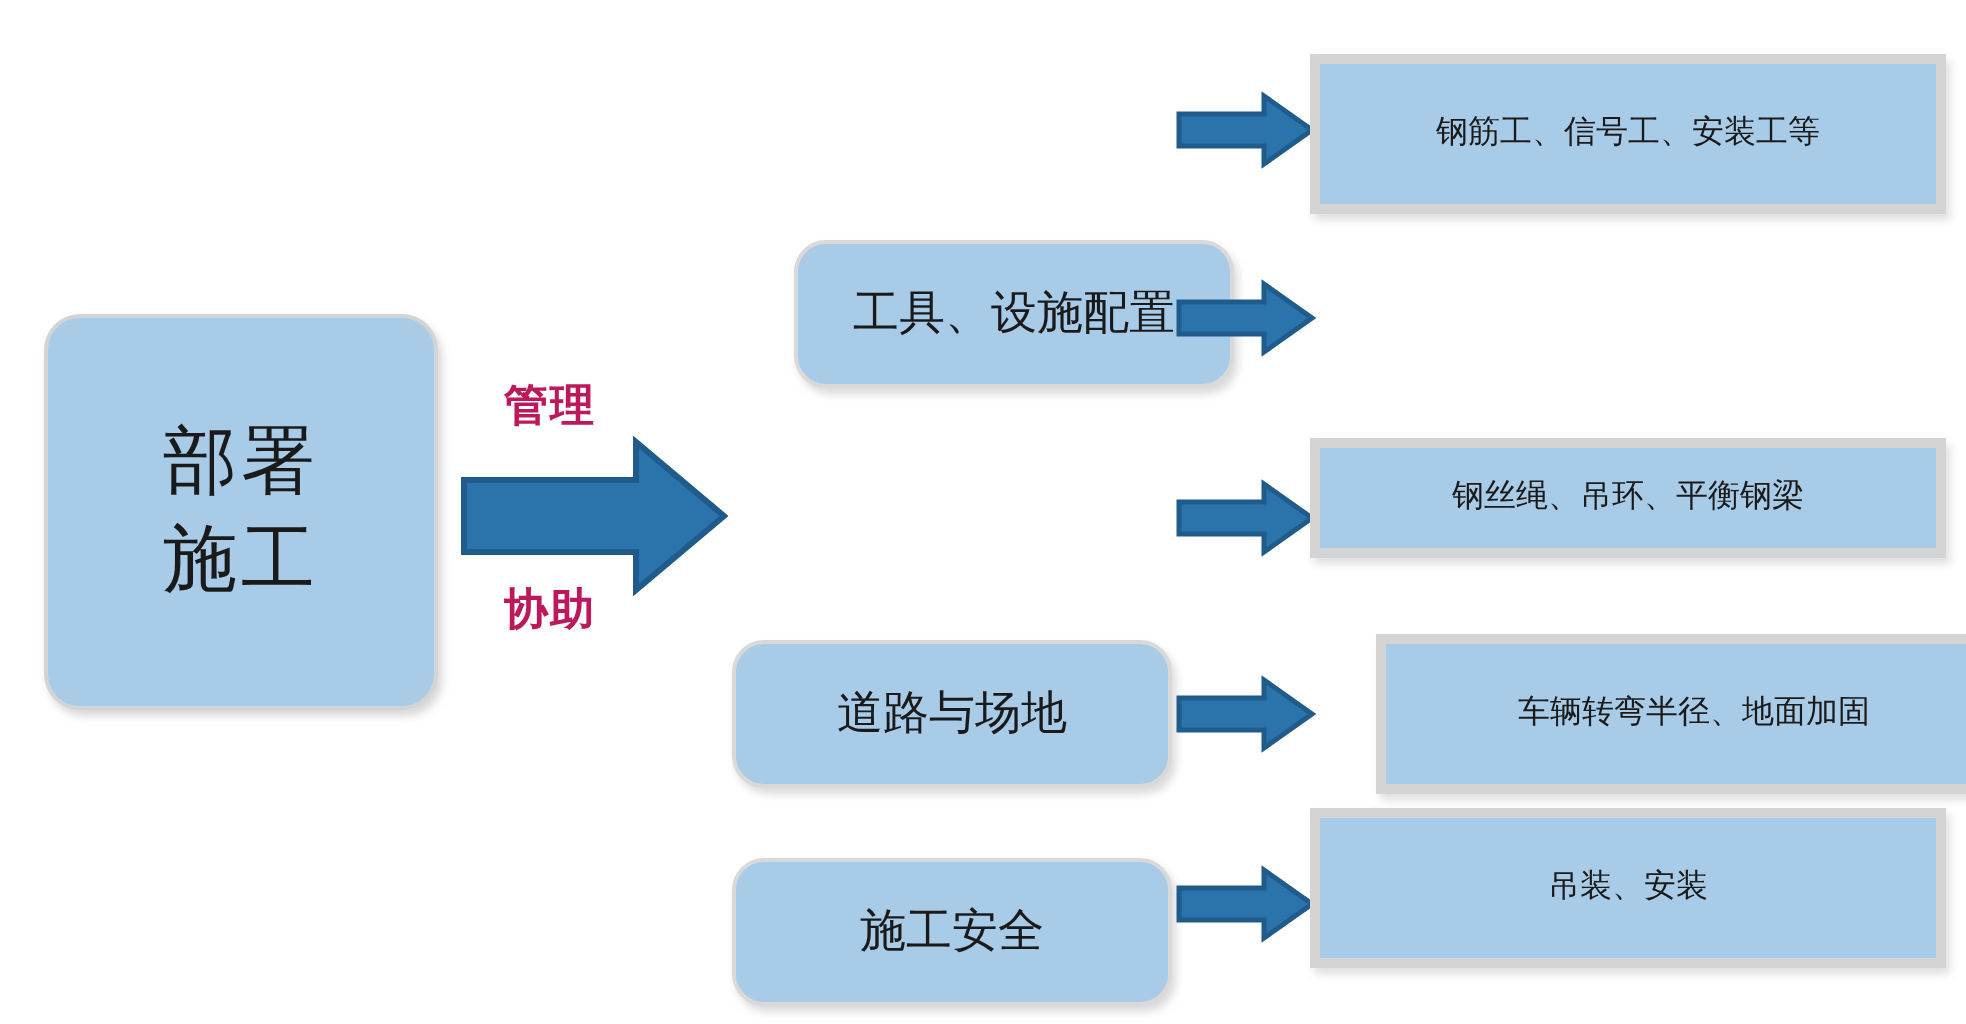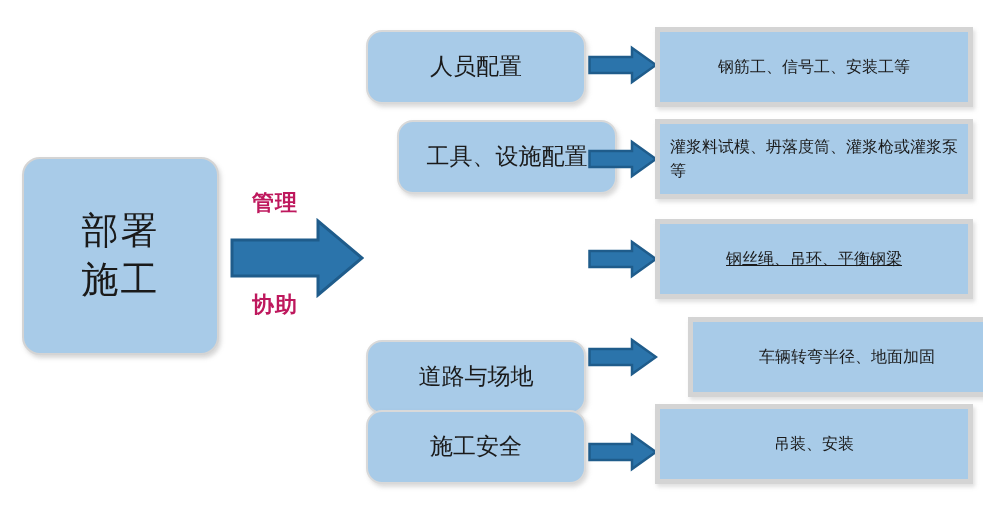--- a/index.html
+++ b/index.html
@@ -124,58 +124,52 @@
     <span class="root-line">施工</span>
   </div>
 
   <svg class="big-arrow" viewBox="0 0 134 80">
     <polygon points="2,22 88,22 88,3 132,40 88,77 88,58 2,58" fill="#2b74ab" stroke="#1f5c8b" stroke-width="3" stroke-linejoin="miter"></polygon>
   </svg>
 
   <div class="edge-label top">管理</div>
   <div class="edge-label bot">协助</div>
 
-  <div class="mid-box" style="top:30px;height:74px;">
-    <span>人员配置</span>
-  </div>
   <svg class="small-arrow" style="top:45px;" viewBox="0 0 70 40">
     <polygon points="1.5,12 44,12 44,3 68,20 44,37 44,28 1.5,28" fill="#2b74ab" stroke="#1f5c8b" stroke-width="2.5" stroke-linejoin="miter"></polygon>
   </svg>
   <div class="right-box" style="top:27px;height:80px;">
     <span>钢筋工、信号工、安装工等</span>
   </div>
 
   <div class="mid-box" style="top:120px;height:74px;margin-left:31px;">
     <span>工具、设施配置</span>
   </div>
   <svg class="small-arrow" style="top:139px;" viewBox="0 0 70 40">
     <polygon points="1.5,12 44,12 44,3 68,20 44,37 44,28 1.5,28" fill="#2b74ab" stroke="#1f5c8b" stroke-width="2.5" stroke-linejoin="miter"></polygon>
   </svg>
-  <div class="right-box" style="top:119px;height:80px;">
-    <span>灌浆料试模、坍落度筒、灌浆枪或灌浆泵等</span>
-  </div>
 
   <svg class="small-arrow" style="top:239px;" viewBox="0 0 70 40">
     <polygon points="1.5,12 44,12 44,3 68,20 44,37 44,28 1.5,28" fill="#2b74ab" stroke="#1f5c8b" stroke-width="2.5" stroke-linejoin="miter"></polygon>
   </svg>
-  <div class="right-box" style="top:219px;height:80px;text-decoration:underline;">
+  <div class="right-box" style="top:219px;height:60px;">
     <span>钢丝绳、吊环、平衡钢梁</span>
   </div>
 
-  <div class="mid-box" style="top:320px;height:74px;margin-top:20px;">
+  <div class="mid-box" style="top:320px;height:74px;">
     <span>道路与场地</span>
   </div>
   <svg class="small-arrow" style="top:337px;" viewBox="0 0 70 40">
     <polygon points="1.5,12 44,12 44,3 68,20 44,37 44,28 1.5,28" fill="#2b74ab" stroke="#1f5c8b" stroke-width="2.5" stroke-linejoin="miter"></polygon>
   </svg>
   <div class="right-box" style="top:317px;height:80px;margin-left:33px;">
     <span>车辆转弯半径、地面加固</span>
   </div>
 
-  <div class="mid-box" style="top:410px;height:74px;text-align:right;">
+  <div class="mid-box" style="top:429px;height:74px;text-align:right;">
     <span>施工安全</span>
   </div>
   <svg class="small-arrow" style="top:432px;" viewBox="0 0 70 40">
     <polygon points="1.5,12 44,12 44,3 68,20 44,37 44,28 1.5,28" fill="#2b74ab" stroke="#1f5c8b" stroke-width="2.5" stroke-linejoin="miter"></polygon>
   </svg>
   <div class="right-box" style="top:404px;height:80px;">
     <span>吊装、安装</span>
   </div>
 
 </div>

